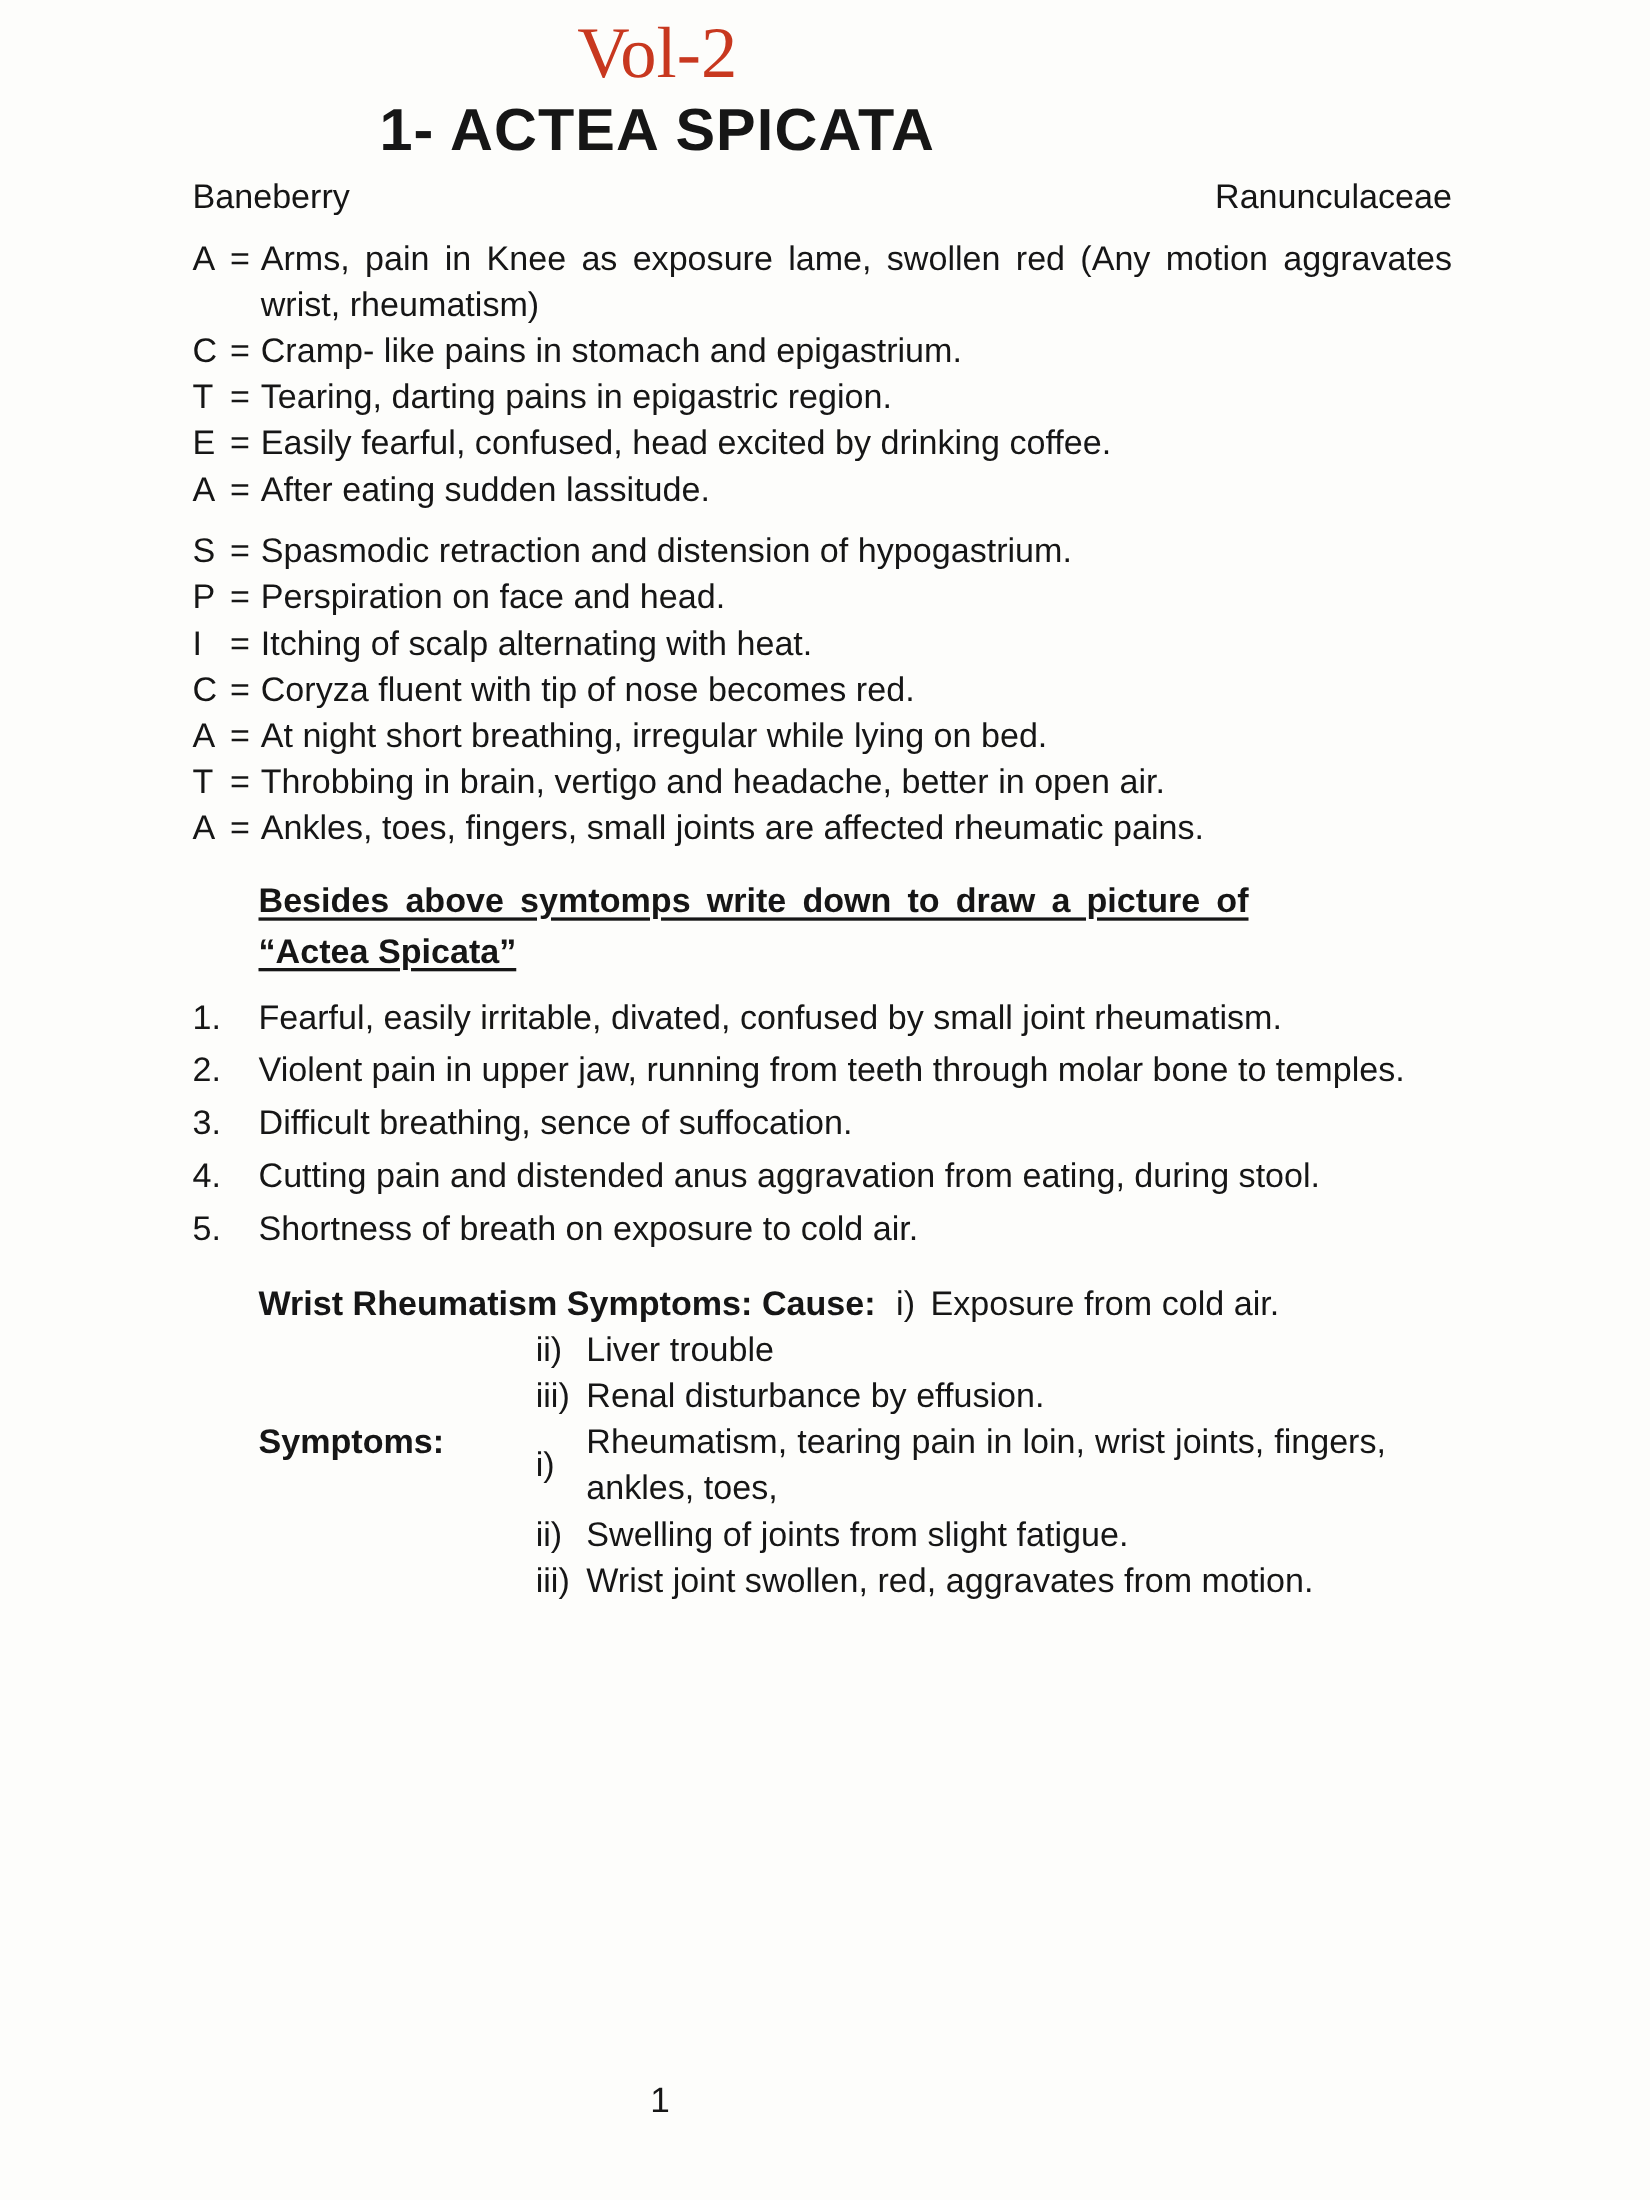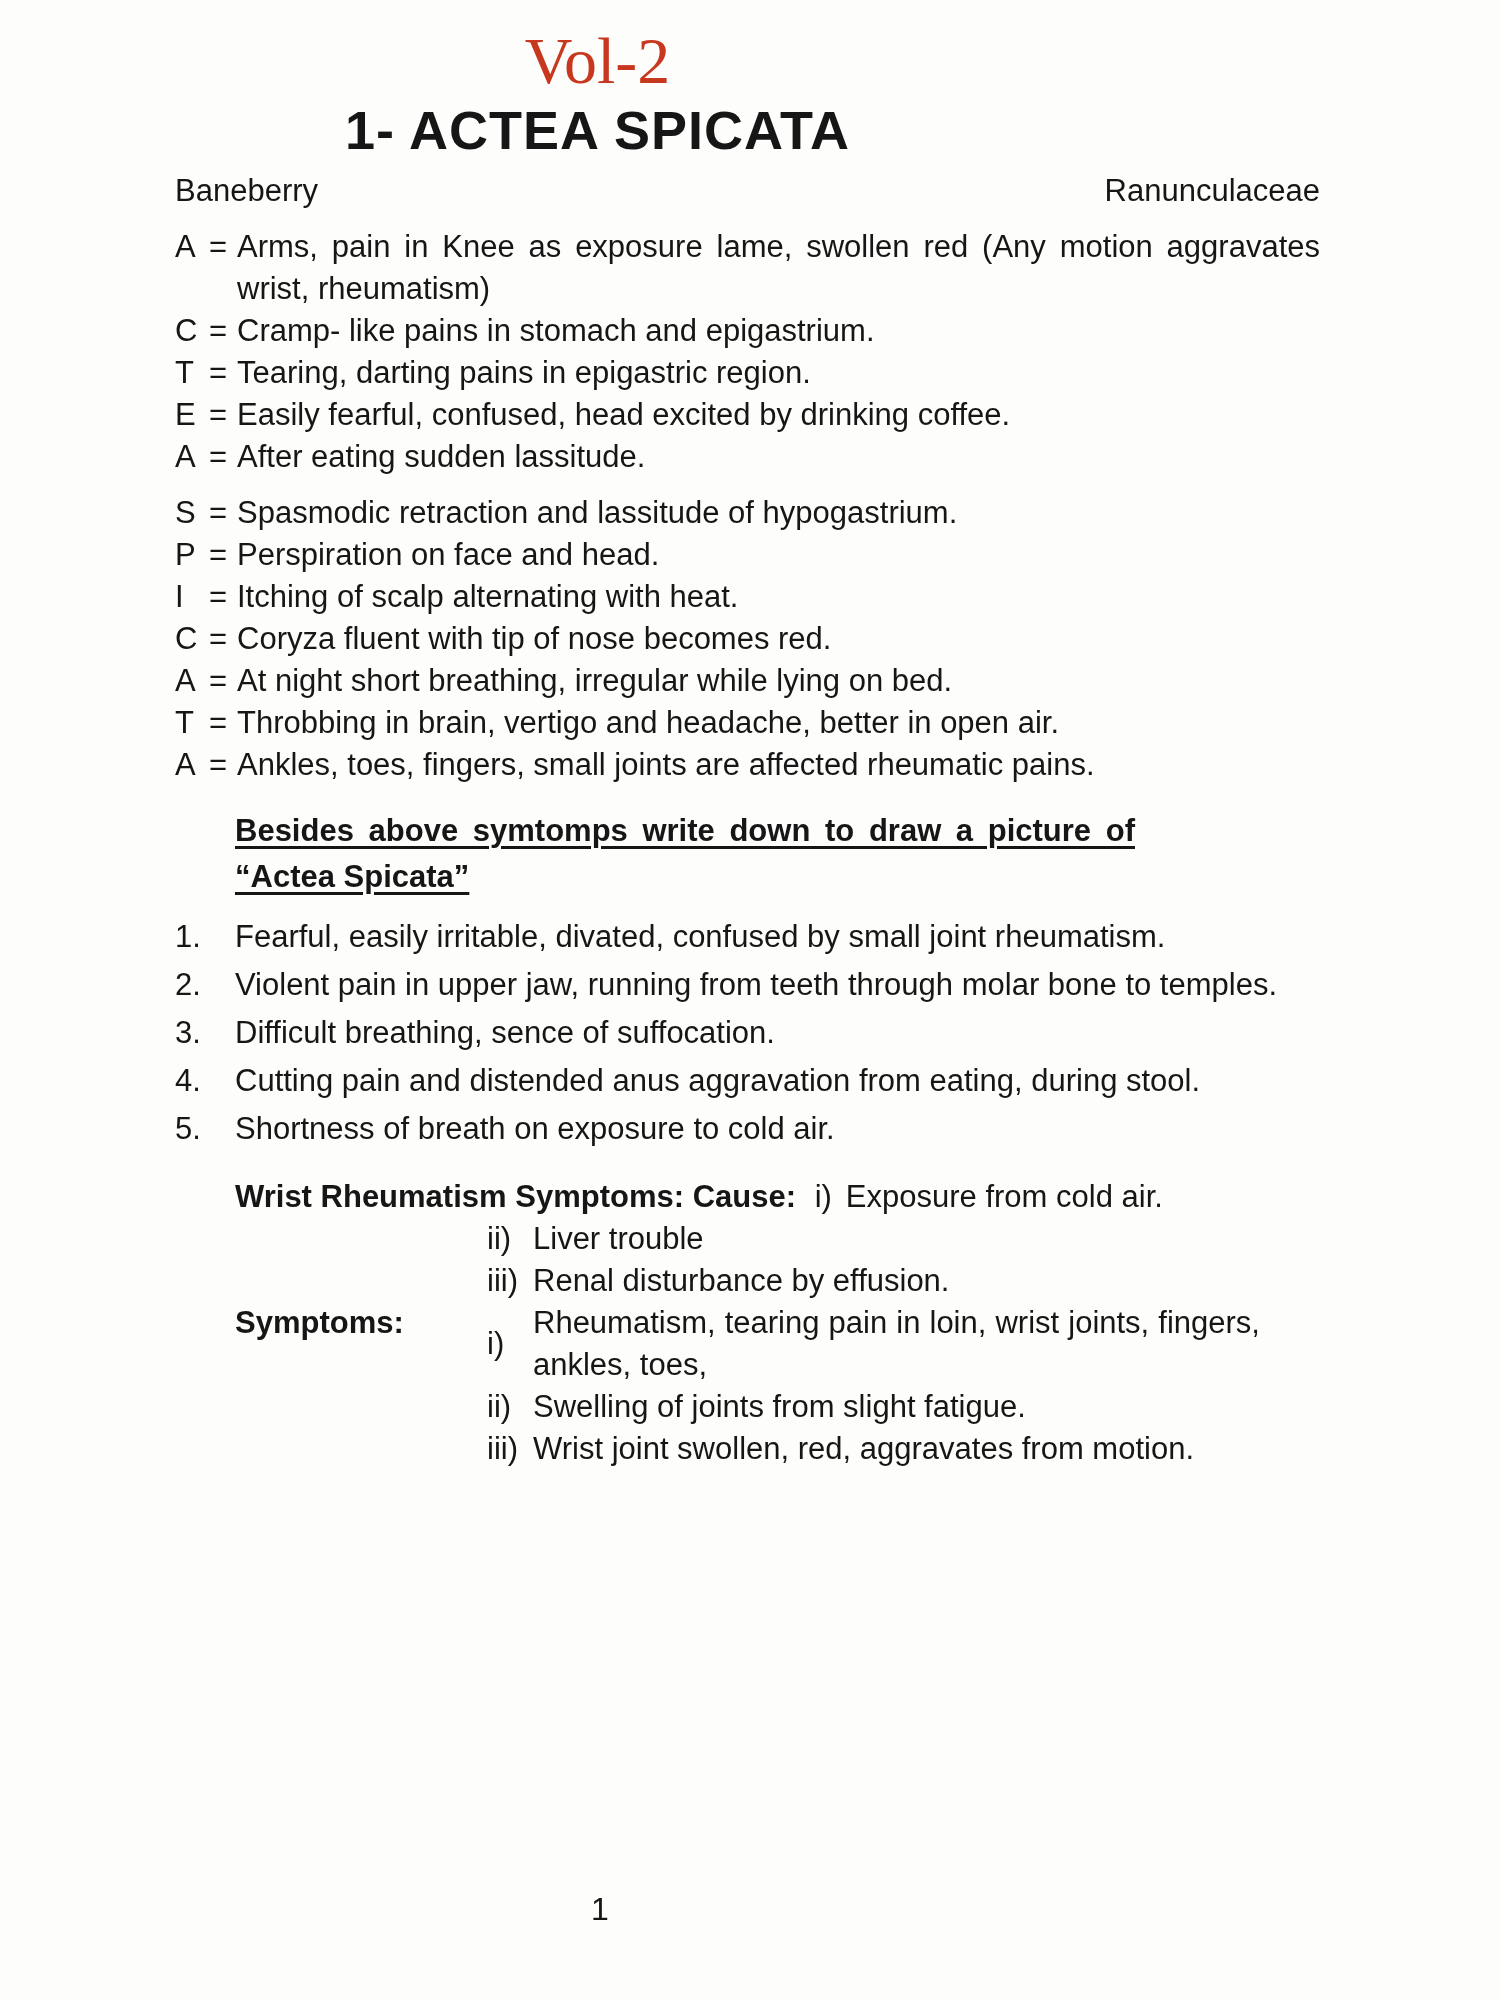--- a/index.html
+++ b/index.html
@@ -3,21 +3,21 @@
 <meta charset="utf-8">
 <style>
   html, body { margin:0; padding:0; background:#e8e8e8; }
   .page {
     width:1500px; height:2000px;
     background:#fdfdfb;
     color:#161616;
     font-family:"Liberation Sans", sans-serif;
     font-size:31px; line-height:42px;
     box-sizing:border-box;
-    padding:24px 180px 0 175px;
+    padding:12px 180px 0 175px;
     position:relative;
     margin:0 auto;
     overflow:hidden;
   }
   .vol-title {
     font-family:"Liberation Serif", serif;
     font-size:66px; line-height:74px;
     color:#c8381f;
     text-align:center;
     position:relative; left:-150px;
@@ -118,21 +118,21 @@
       <span class="acr-letter">A</span>
       <span class="acr-eq">=</span>
       <span class="acr-text">After eating sudden lassitude.</span>
     </div>
   </div>
 
   <div class="acr-group">
     <div class="acr-row">
       <span class="acr-letter">S</span>
       <span class="acr-eq">=</span>
-      <span class="acr-text">Spasmodic retraction and lassitude of hypogastrium.</span>
+      <span class="acr-text">Spasmodic retraction and distension of hypogastrium.</span>
     </div>
     <div class="acr-row">
       <span class="acr-letter">P</span>
       <span class="acr-eq">=</span>
       <span class="acr-text">Perspiration on face and head.</span>
     </div>
     <div class="acr-row">
       <span class="acr-letter">I</span>
       <span class="acr-eq">=</span>
       <span class="acr-text">Itching of scalp alternating with heat.</span>

